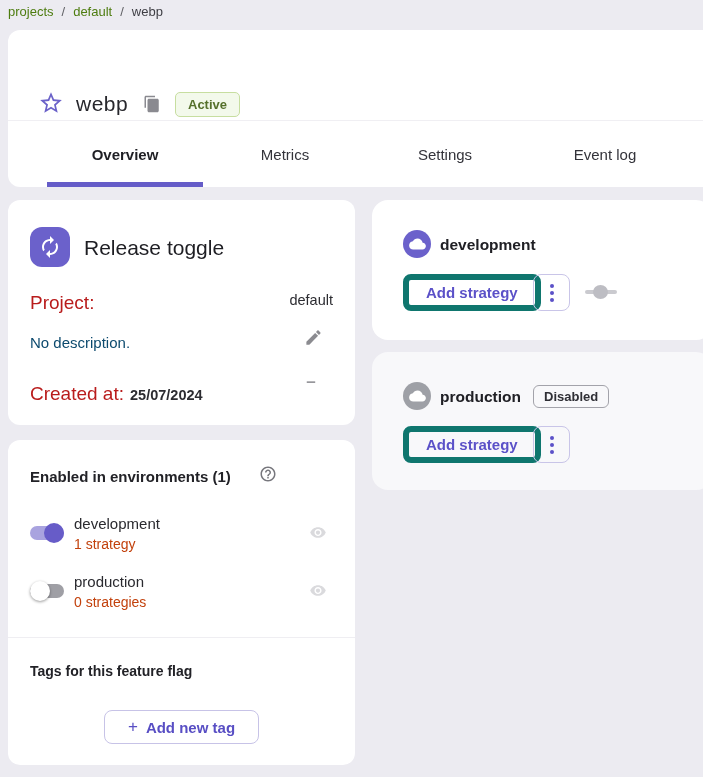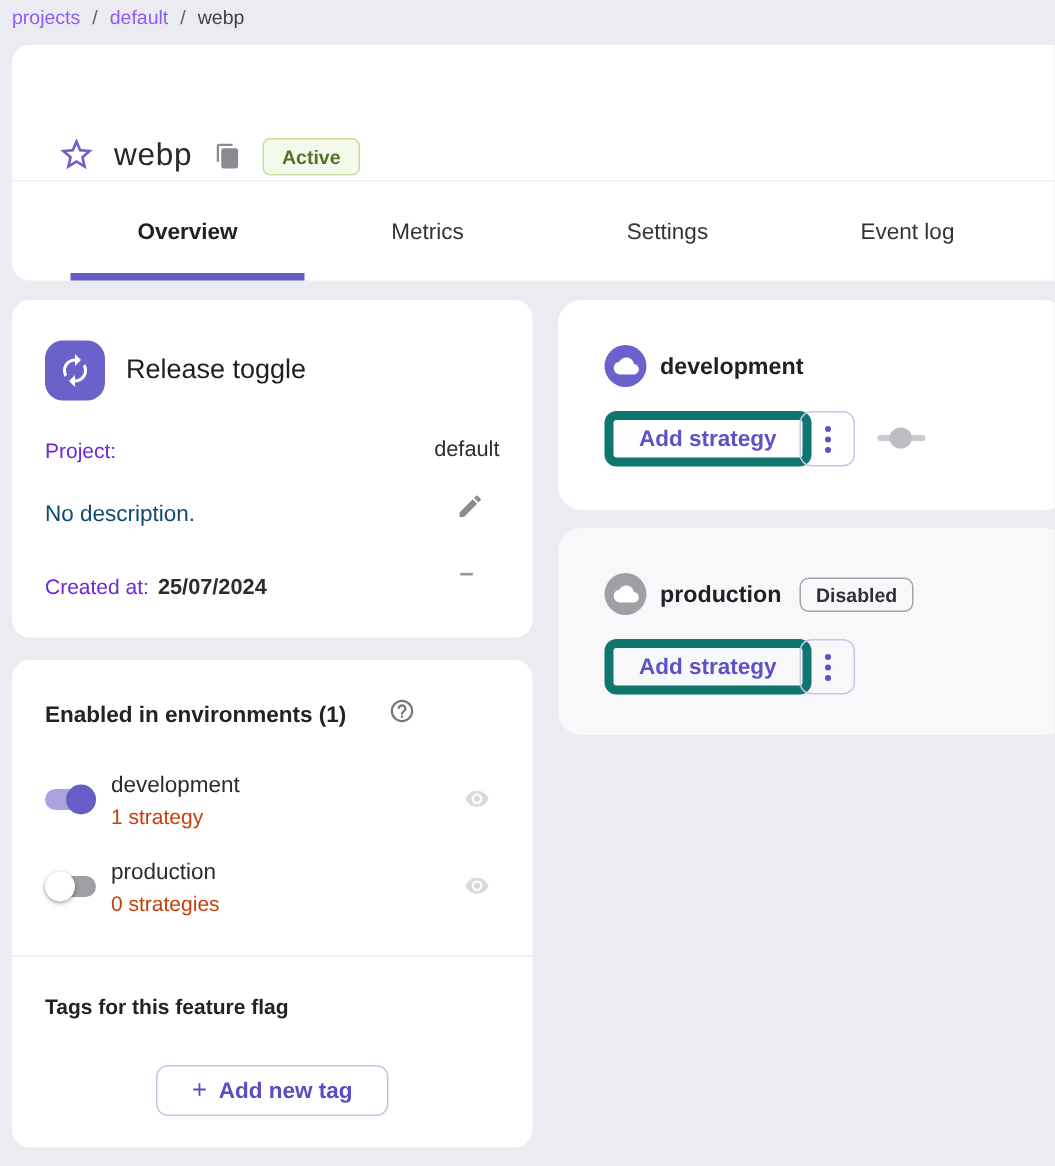--- a/index.html
+++ b/index.html
@@ -2,43 +2,43 @@
 <html><head>
 <meta charset="utf-8">
 <style>
   * { margin:0; padding:0; box-sizing:border-box; }
   html,body { width:703px; height:777px; }
   body { font-family:"Liberation Sans", sans-serif; background:#ECEBF1; }
   #app { position:relative; width:703px; height:777px; background:#ECEBF1; overflow:hidden; }
 
   
   .breadcrumb { position:absolute; left:8px; top:1px; height:20px; display:flex; align-items:center; gap:8px; font-size:13px; }
-  .crumb-link { color:#8b5cf6; cursor:pointer; text-decoration:none;text-align:center; }
+  .crumb-link { color:#4d7c0f; cursor:pointer; text-decoration:none;text-align:center; }
   .crumb-sep { color:#5F5F64; }
   .crumb-current { color:#3E3E44; }
 
   
   .header-card { position:absolute; left:8px; top:30px; width:710px; height:157px; background:#FFFFFF; border-radius:12px; }
   .fav-btn { position:absolute; left:30px; top:60px; width:26px; height:26px; background:none; border:none; cursor:pointer; }
   .page-title { position:absolute; left:68px; top:62px; font-size:21px; font-weight:500; color:#27272C; letter-spacing:.5px; }
   .copy-btn { position:absolute; left:134px; top:65px; width:20px; height:20px; background:none; border:none; cursor:pointer; }
   .status-badge { position:absolute; left:167px; top:62px; height:25px; line-height:23px; padding:0 12px; background:#F3F9EB; border:1px solid #C7DEA0; border-radius:5px; color:#55702B; font-size:13px; font-weight:700; }
   .tabs-row { position:absolute; left:0; right:0; top:90px; height:67px; border-top:1px solid #F0EFF3; display:flex; padding-left:37px; }
   .tab { position:relative; width:160px; height:100%; display:flex; align-items:center; justify-content:center; font-size:15px; color:#33333A; background:none; border:none; cursor:pointer; font-family:"Liberation Sans",sans-serif; }
   .tab.active { color:#1F1F24; font-weight:700; }
   .tab.active .tab-underline { position:absolute; left:2px; right:2px; bottom:0; height:5px; background:#655CC8; }
 
   
   .card { position:absolute; background:#FFFFFF; border-radius:12px; }
 
   
   #details-card { left:8px; top:200px; width:347px; height:225px; }
   .type-icon-box { position:absolute; left:22px; top:27px; width:40px; height:40px; border-radius:12px; background:#6B61CB; display:flex; align-items:center; justify-content:center; }
-  .type-label { position:absolute; left:76px; top:36px; font-size:18px; color:#1E1E23; }
-  .kv-label { color:#6d28d9; font-size:14px; }
+  .type-label { position:absolute; left:76px; top:36px; font-size:21px; color:#1E1E23; }
+  .kv-label { color:#b91c1c; font-size:19px; }
   .kv-value { color:#2C2C31; font-size:14.5px; }
   .row-project-label { position:absolute; left:22px; top:92px; }
   .row-project-value { position:absolute; right:22px; top:92px; }
   .row-desc { position:absolute; left:22px; top:134px; color:#0c4a6e; font-size:15px; }
   .edit-btn { position:absolute; right:31px; top:128px; width:22px; height:22px; background:none; border:none; cursor:pointer; }
   .row-created { position:absolute; left:22px; top:183px; font-size:14.5px; }
   .created-value { color:#2C2C31; font-weight:600; margin-left:6px; }
   .collapse-btn { position:absolute; right:34px; top:172px; width:20px; height:20px; background:none; border:none; color:#96969B; font-size:17px; font-weight:700; cursor:pointer; }
 
   

